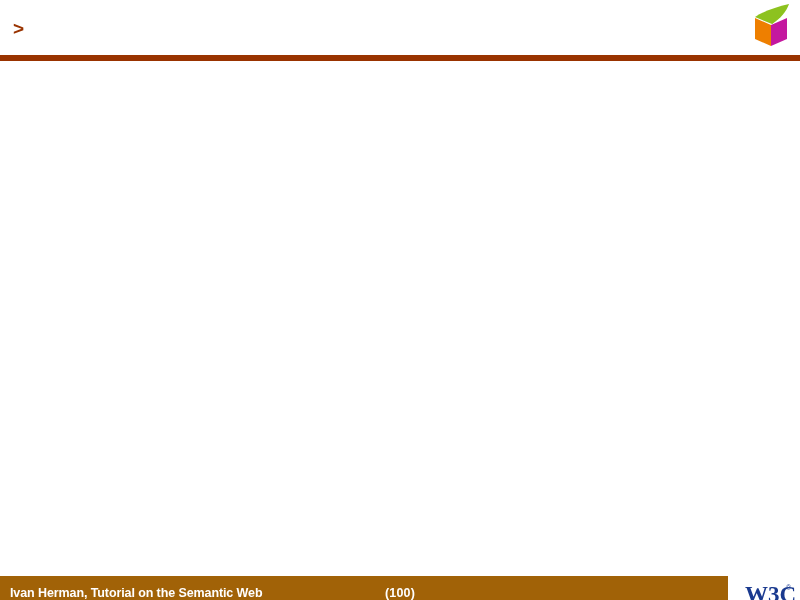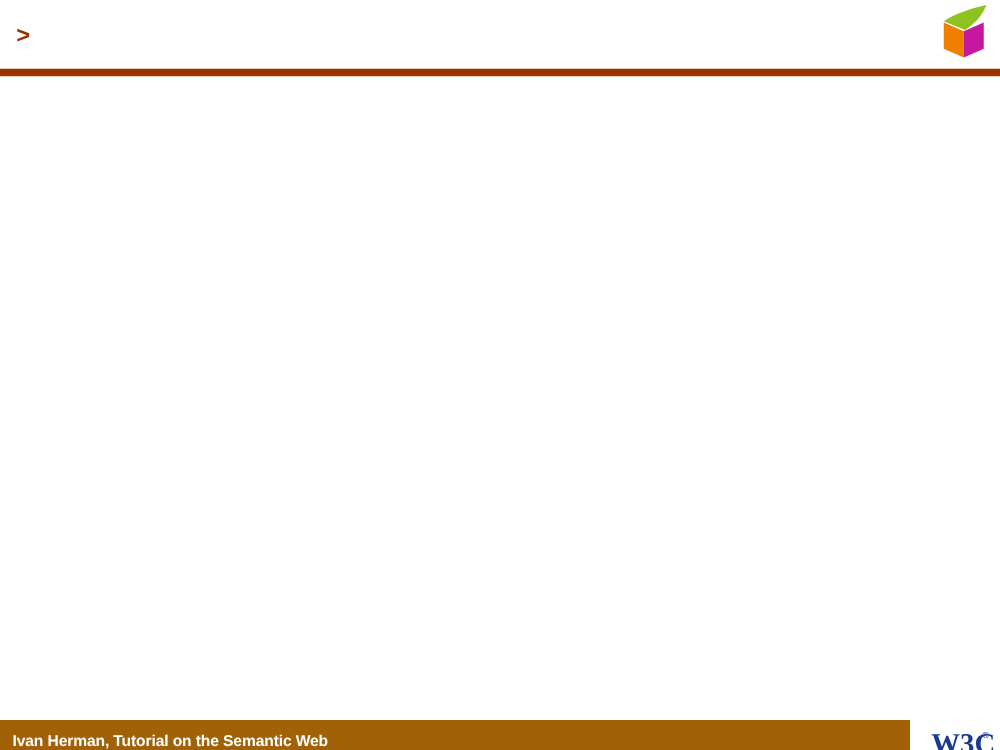--- a/index.html
+++ b/index.html
@@ -158,20 +158,21 @@
   </div>
 
   <div id="slide-body">
     <span></span>
   </div>
 
   <div id="footer">
 
     <div id="footer-author">Ivan Herman, Tutorial on the Semantic Web</div>
 
+    <div id="footer-pagenum">(100)</div>
 
     <div id="footer-w3c-logo">
       <svg width="52" height="28" viewBox="0 0 52 28" xmlns="http://www.w3.org/2000/svg">
         <text x="1" y="22" font-family="Liberation Serif, serif" font-size="23" font-weight="bold" fill="#1A3A8F">W3C</text>
         <text x="42" y="10" font-family="Liberation Sans, sans-serif" font-size="7" fill="#1A3A8F">®</text>
       </svg>
     </div>
   </div>
 
 </div>

